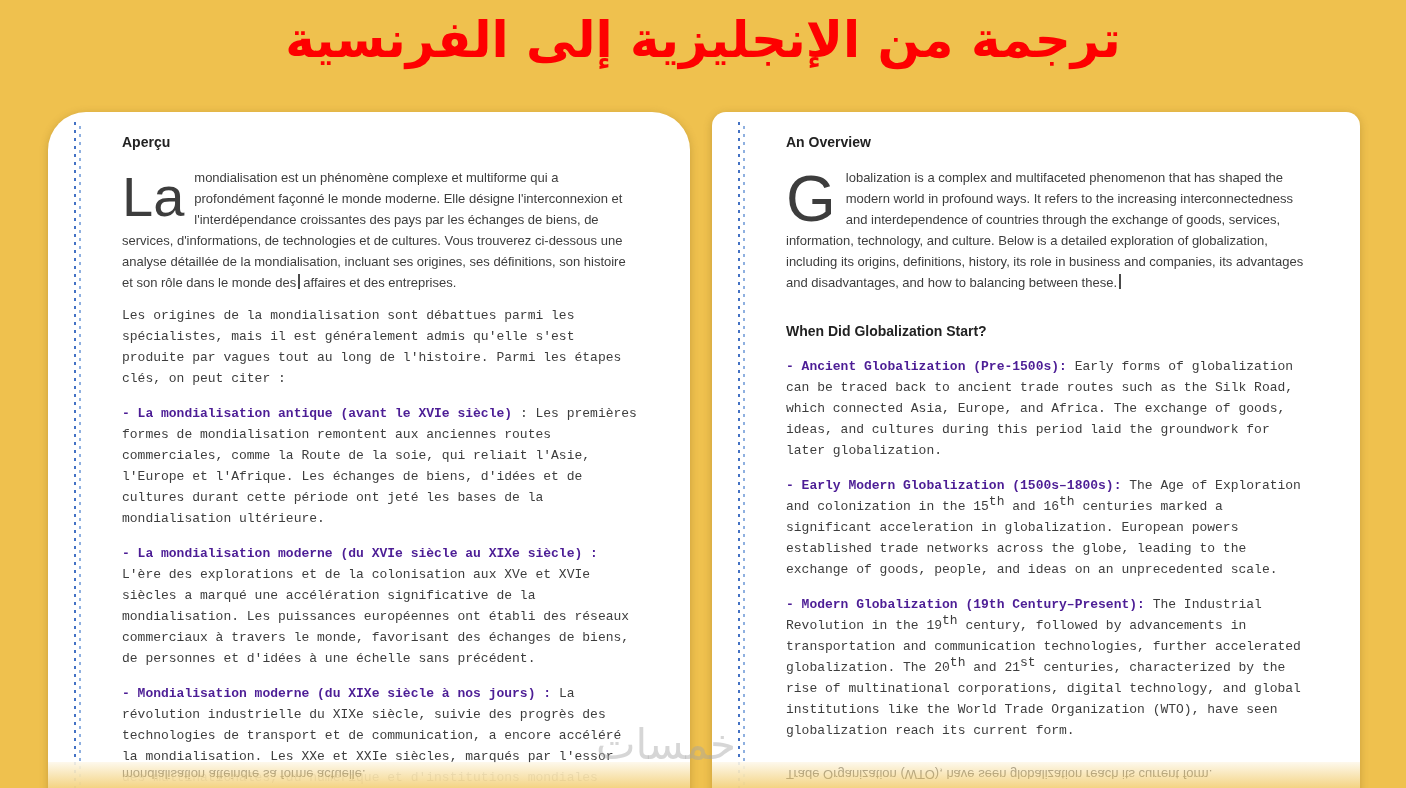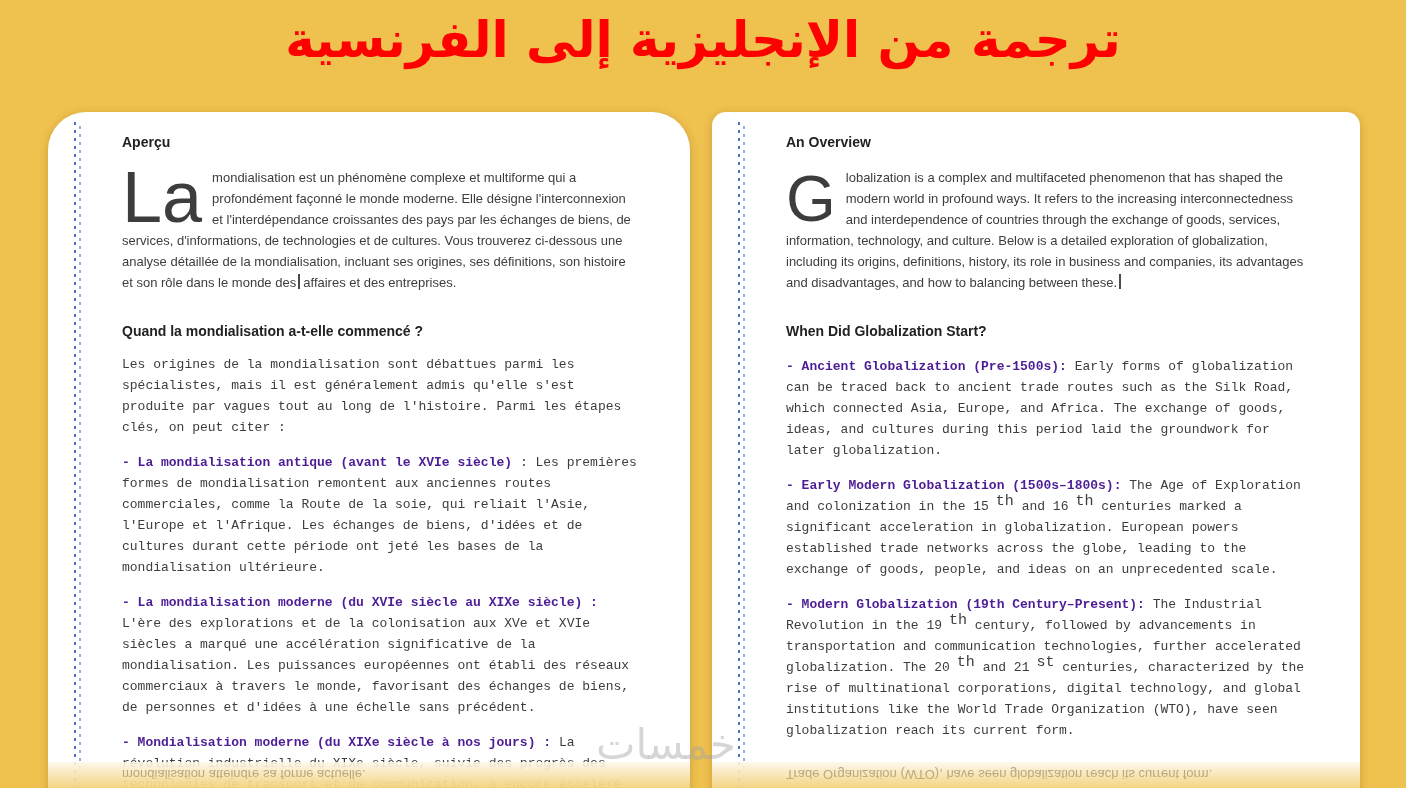--- a/index.html
+++ b/index.html
@@ -41,26 +41,26 @@
     font-size:13px;line-height:21px;color:#3d3d3d;text-align:left;
   }
 
   .sec-heading{margin:28px 0 0;font-size:14px;font-weight:700;color:#222;}
   .sec-heading.first{margin-top:6px;}
   .intro{margin:14px 0 0;}
   .para{margin:12px 0 0;font-family:Liberation Mono, monospace;}
   .item{margin:14px 0 0;}
 
   .dropcap{
-    float:left;font-size:72px;line-height:50px;margin:5px 10px 0 0;color:#3d3d3d;
+    float:left;font-size:56px;line-height:50px;margin:5px 10px 0 0;color:#3d3d3d;
   }
   .dropcap.dropcap-g{font-size:64px;line-height:56px;margin-top:4px;}
 
   .run-red{color:#4c1d95;font-weight:700;}
-  sup{font-size:15px;line-height:0;margin-left:7px;}
+  sup{font-size:13px;line-height:0;}
   .run-caret{
     display:inline-block;width:1.5px;height:15px;background:#4a4a4a;
     vertical-align:-2px;margin-left:2px;
   }
 
   
   .reflection{
     position:absolute;top:762px;height:26px;overflow:hidden;
     background:rgba(255,255,255,.88);
   }
@@ -93,21 +93,20 @@
   <section class="page page-left">
     <div class="deco-border"></div>
     <div class="page-body">
 
       <h2 class="sec-heading first">Aperçu</h2>
 
       <p class="intro">
         <span class="dropcap">La</span><span><span>mondialisation est un phénomène complexe et multiforme qui a profondément façonné le monde moderne. Elle désigne l'interconnexion et l'interdépendance croissantes des pays par les échanges de biens, de services, d'informations, de technologies et de cultures. Vous trouverez ci-dessous une analyse détaillée de la mondialisation, incluant ses origines, ses définitions, son histoire et son rôle dans le monde des</span><span class="run-caret"></span><span> affaires et des entreprises.</span></span>
       </p>
 
-      <h2 class="sec-heading">Quand la mondialisation a-t-elle commencé ?</h2>
 
       <p class="para">Les origines de la mondialisation sont débattues parmi les spécialistes, mais il est généralement admis qu'elle s'est produite par vagues tout au long de l'histoire. Parmi les étapes clés, on peut citer :</p>
 
       <p class="para item"><span class="run-red">- La mondialisation antique (avant le XVIe siècle)</span><span> : Les premières formes de mondialisation remontent aux anciennes routes commerciales, comme la Route de la soie, qui reliait l'Asie, l'Europe et l'Afrique. Les échanges de biens, d'idées et de cultures durant cette période ont jeté les bases de la mondialisation ultérieure.</span></p>
 
       <p class="para item"><span class="run-red">- La mondialisation moderne (du XVIe siècle au XIXe siècle) :</span><span> L'ère des explorations et de la colonisation aux XVe et XVIe siècles a marqué une accélération significative de la mondialisation. Les puissances européennes ont établi des réseaux commerciaux à travers le monde, favorisant des échanges de biens, de personnes et d'idées à une échelle sans précédent.</span></p>
 
       <p class="para item"><span class="run-red">- Mondialisation moderne (du XIXe siècle à nos jours) :</span><span> La révolution industrielle du XIXe siècle, suivie des progrès des technologies de transport et de communication, a encore accéléré la mondialisation. Les XXe et XXIe siècles, marqués par l'essor des multinationales, du numérique et d'institutions mondiales comme l'Organisation mondiale du commerce (OMC), ont vu la mondialisation atteindre sa forme actuelle.</span></p>
     </div>
   </section>

